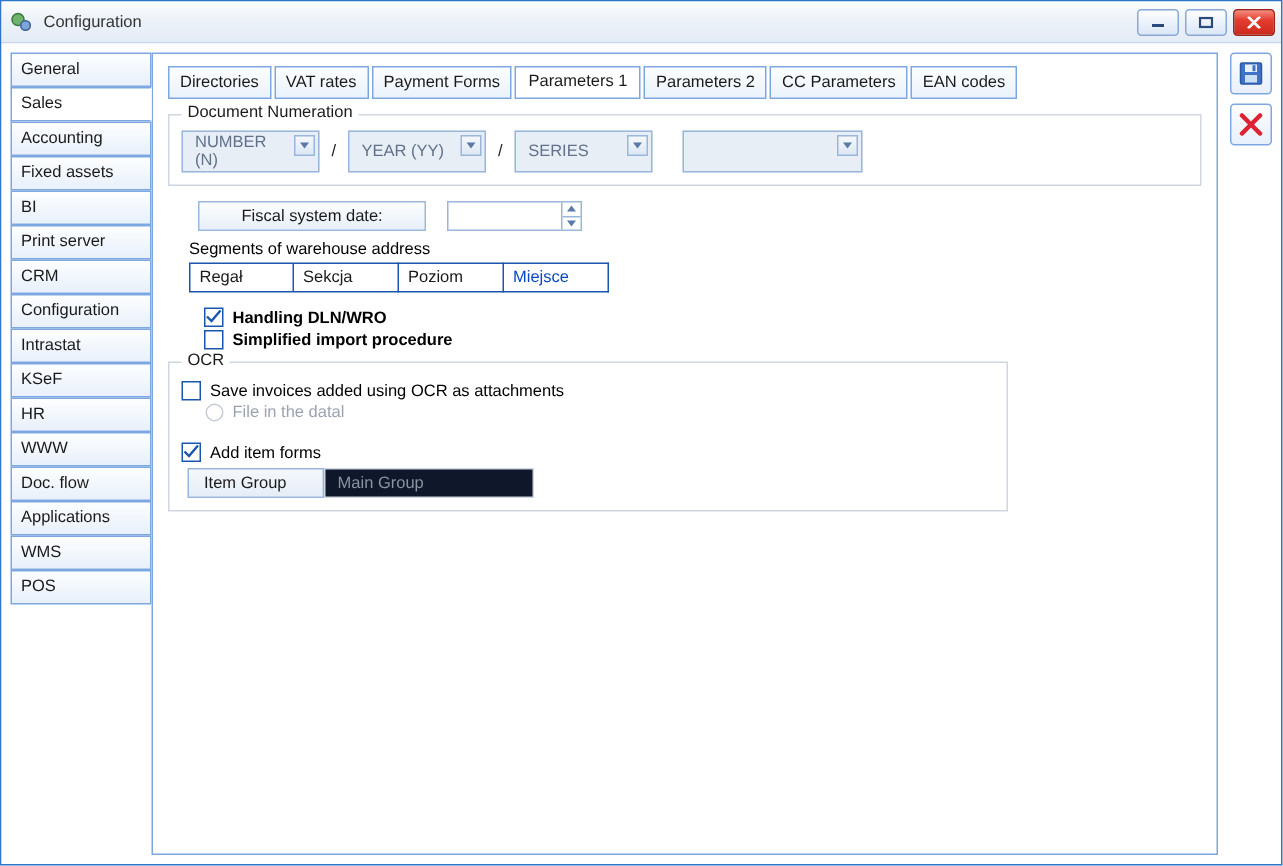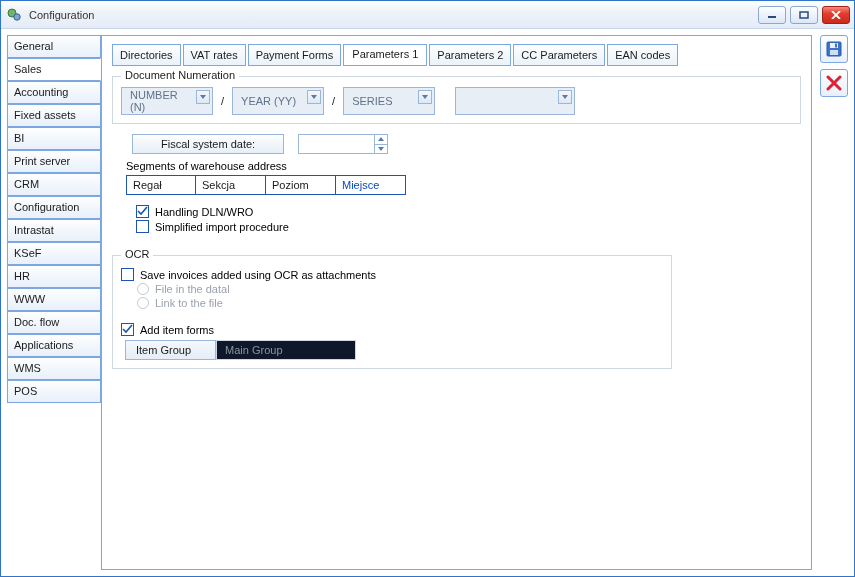--- a/index.html
+++ b/index.html
@@ -327,21 +327,21 @@
       <div style="margin:0 0 10px 14px;">
         <div style="margin-bottom:3px;">Segments of warehouse address</div>
         <div class="segrow" id="segrow">
             <div class="segcell">Regał</div>
             <div class="segcell">Sekcja</div>
             <div class="segcell">Poziom</div>
             <div class="segcell sel">Miejsce</div>
           </div>
       </div>
 
-      <div style="margin-left:24px;margin-bottom:22px;">
+      <div style="margin-left:24px;margin-bottom:8px;font-weight:bold;">
         <label class="chk">
           <span class="chkbox checked">
             <svg width="11" height="11">
                 <path d="M1 5 L4 8 L10 1" stroke="#1a56ad" stroke-width="1.6" fill="none"></path>
               </svg>
           </span>
           <span>Handling DLN/WRO</span>
         </label>
         <label class="chk">
           <span class="chkbox">
@@ -357,24 +357,20 @@
         <label class="chk">
           <span class="chkbox">
             
           </span>
           <span>Save invoices added using OCR as attachments</span>
         </label>
 
         <div class="radio disabled">
           <span class="r"></span>
           <span>File in the datal</span>
-        </div>
-        <div class="radio disabled">
-          <span class="r"></span>
-          <span>Link to the file</span>
         </div>
 
         <div style="height:10px"></div>
 
         <label class="chk">
           <span class="chkbox checked">
             <svg width="11" height="11">
                 <path d="M1 5 L4 8 L10 1" stroke="#1a56ad" stroke-width="1.6" fill="none"></path>
               </svg>
           </span>

